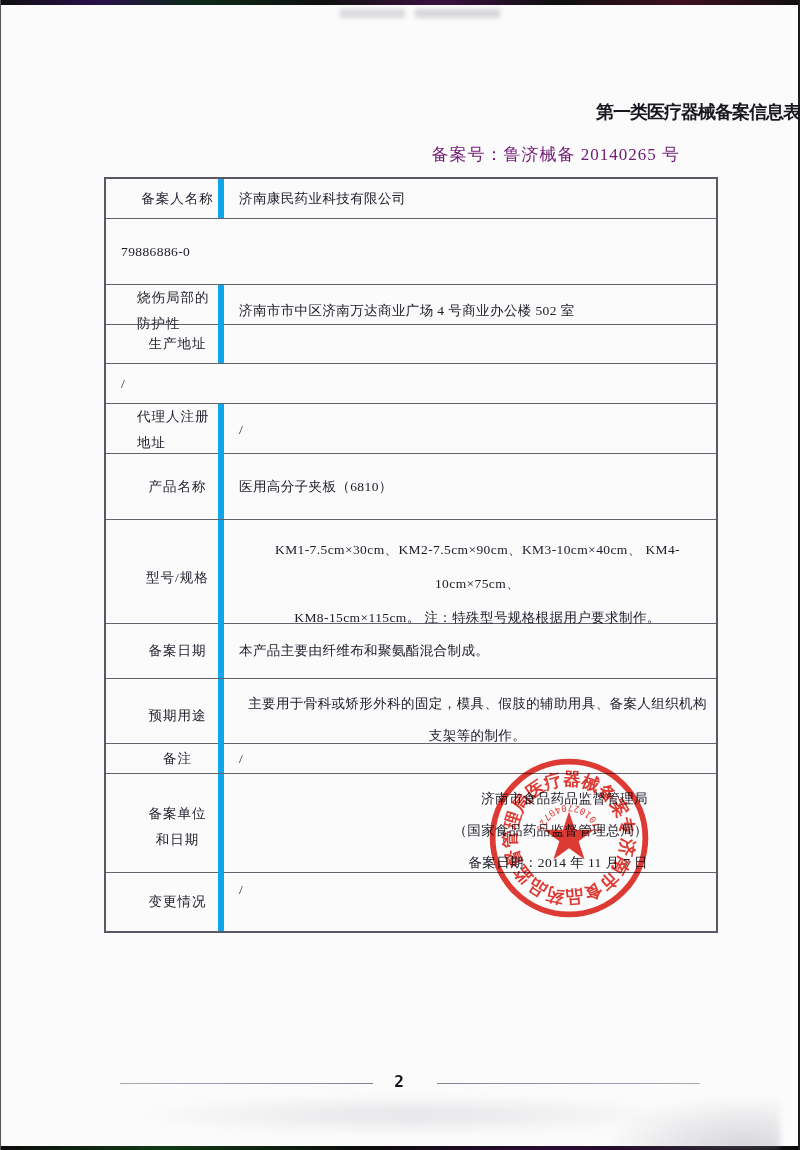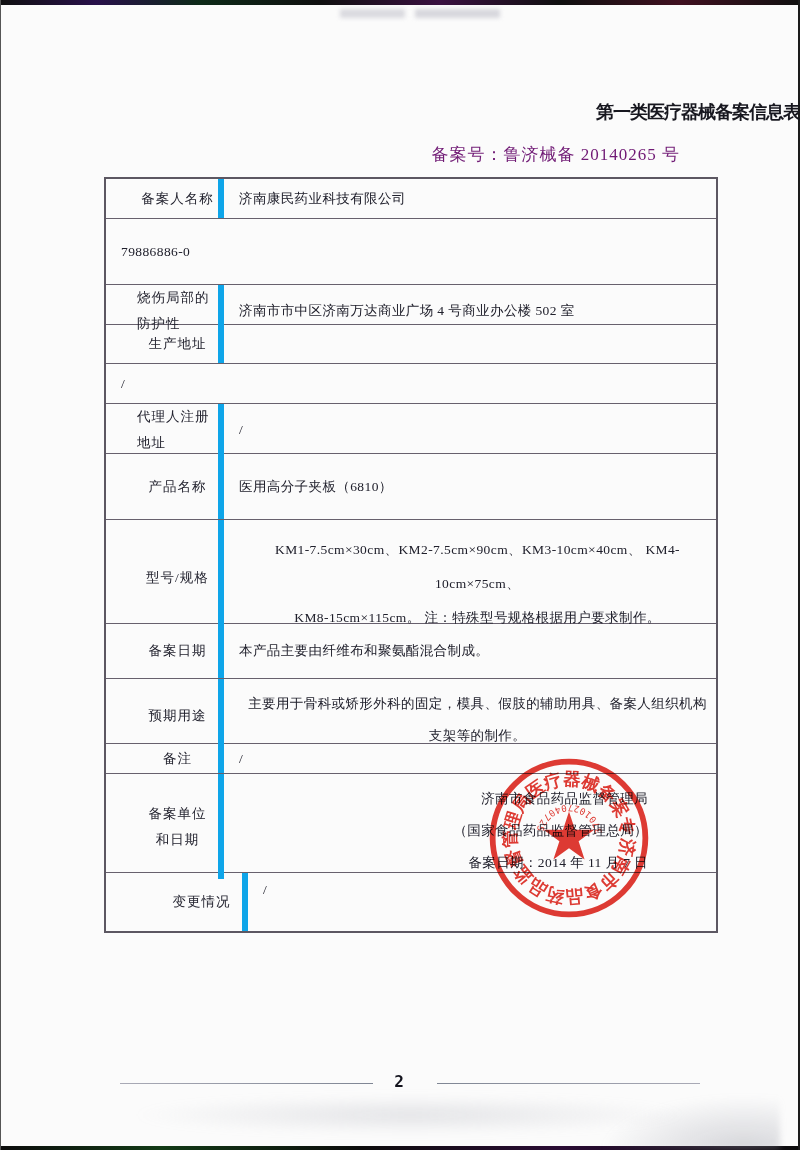--- a/index.html
+++ b/index.html
@@ -34,21 +34,21 @@
     font-size:17px;letter-spacing:1px;color:#701a75;
   }
 
   
   .form-table{
     position:absolute;left:104px;top:177px;width:614px;
     border:2px solid #5c5762;box-sizing:border-box;background:transparent;
   }
   .row{display:grid;grid-template-columns:118px 1fr;box-sizing:border-box;
     border-bottom:1px solid #67606d;}
-  .row:last-child{border-bottom:none;padding-left:24px;}
+  .row:last-child{border-bottom:none;}
   .r1{height:40px}.r2{height:66px}.r3{height:40px}.r4{height:39px}
   .r5{height:40px}.r6{height:50px}.r7{height:66px}.r8{height:104px}
   .r9{height:55px}.r10{height:65px}.r11{height:30px}.r12{height:99px}.r13{height:58px}
   .cell-label{
     border-right:6px solid #0ea5e9;display:flex;flex-direction:column;
     align-items:center;justify-content:center;
     font-size:13.5px;letter-spacing:1px;line-height:26px;color:#23232f;margin-left:31px;
   }
   .cell-value{
     display:flex;align-items:center;padding-left:15px;

